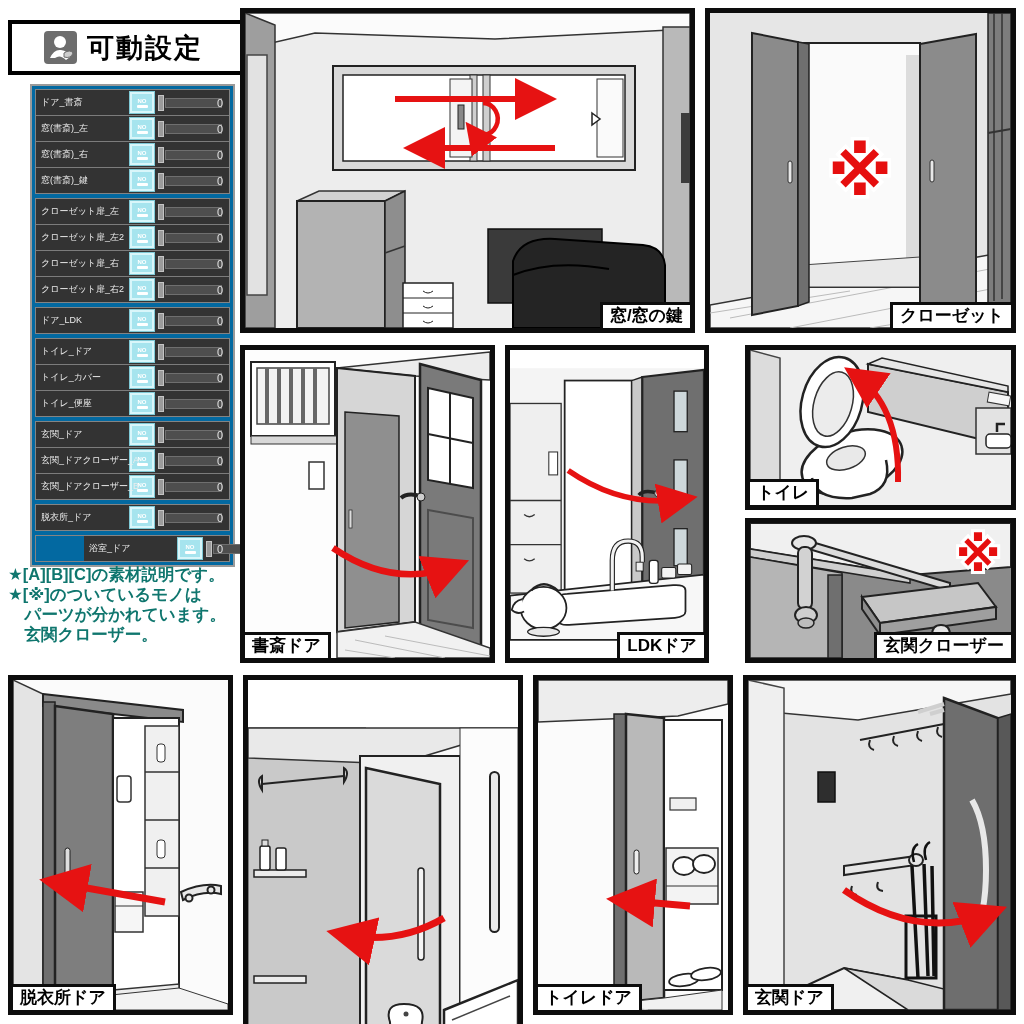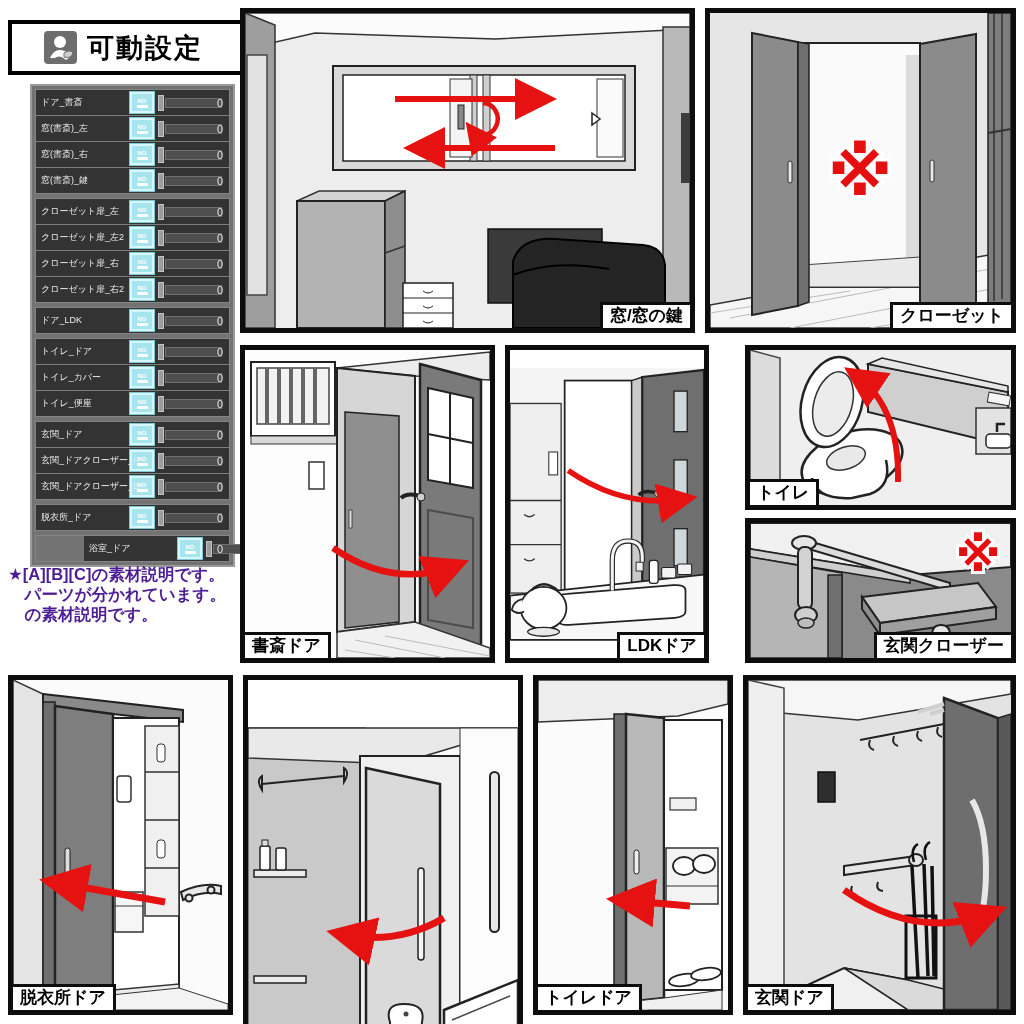--- a/index.html
+++ b/index.html
@@ -6,39 +6,39 @@
   #stage{position:relative;width:1024px;height:1024px;background:#fff;overflow:hidden;}
 
   
   .title-box{position:absolute;left:8px;top:20px;width:219px;height:47px;background:#fff;
     border:4px solid #000;display:flex;align-items:center;gap:10px;padding-left:32px;}
   .title-icon{width:33px;height:33px;background:#6d6d6d;border-radius:4px;flex:0 0 auto;
     display:flex;align-items:center;justify-content:center;}
   .title-text{font-size:27px;font-weight:bold;color:#000;letter-spacing:2px;}
 
   
-  .slider-panel{position:absolute;left:30px;top:84px;width:205px;background:#737373;
+  .slider-panel{position:absolute;left:30px;top:84px;width:205px;background:#0369a1;
     border:2px solid #9a9a9a;padding:3px;box-sizing:border-box;text-align:center;}
   .sgroup{border:1px solid #848484;margin-bottom:4px;}
   .sgroup:last-child{margin-bottom:0;padding-left:48px;}
   .srow{height:25px;background:#333;display:flex;align-items:center;position:relative;}
   .srow + .srow{border-top:1px solid #7c7c7c;}
   .srow .lbl{position:absolute;left:5px;font-size:9px;color:#ececec;white-space:nowrap;z-index:2;}
   .noimg{position:absolute;left:93px;width:24px;height:21px;background:#a6e4ee;
     border:1px solid #7fc9d6;box-shadow:inset 0 0 0 2px #d9f6fa;display:flex;flex-direction:column;
     align-items:center;justify-content:center;cursor:pointer;z-index:1;}
   .noimg .no{font-size:6px;font-weight:bold;color:#ffffff;line-height:6px;}
   .noimg .bar{width:11px;height:3px;background:#ffffff;border-radius:1px;margin-top:1px;}
   .slider{position:absolute;left:122px;width:64px;height:15px;display:flex;align-items:center;cursor:pointer;}
   .handle{width:4px;height:14px;background:#9b9b9b;border:1px solid #c4c4c4;flex:0 0 auto;}
   .track{width:56px;height:8px;background:#4e4e4e;border:1px solid #6f6f6f;margin-left:1px;}
   .sval{position:absolute;right:6px;font-size:11px;color:#e2e2e2;}
 
   
-  .notes{position:absolute;left:8px;top:564px;width:232px;color:#4c1d95;font-weight:bold;
+  .notes{position:absolute;left:8px;top:564px;width:232px;color:#0f766e;font-weight:bold;
     font-size:16.5px;line-height:20px;}
   .notes div{white-space:pre;}
 
   
   .panel{position:absolute;background:#fff;border:5px solid #0d0d0d;box-sizing:border-box;}
   .panel svg{position:absolute;left:0;top:0;width:100%;height:100%;display:block;}
   .cap{position:absolute;bottom:0;background:#fff;border:3px solid #0d0d0d;font-size:17px;
     font-weight:bold;color:#000;padding:1px 7px 2px 7px;white-space:nowrap;line-height:20px;z-index:3;}
   .cap.bl{left:0;border-left:none;border-bottom:none;}
   .cap.br{right:0;border-right:none;border-bottom:none;}
@@ -282,22 +282,23 @@
             <span class="handle"></span>
             <span class="track"></span>
           </span>
         <span class="sval">0</span>
       </div>
     </div>
   </div>
 
   <div class="notes">
     <div>★[A][B][C]の素材説明です。</div>
+    <div>★[※]のついているモノは</div>
     <div>　パーツが分かれています。</div>
-    <div>　の素材説明です。</div>
+    <div>　玄関クローザー。</div>
   </div>
 
   <div class="panel" style="left:240px;top:8px;width:455px;height:325px;padding-left:12px;">
     <svg viewBox="0 0 445 315">
       <defs>
           <marker id="aw" markerWidth="7" markerHeight="7" refX="5" refY="3.5" orient="auto">
             <path d="M0,0L7,3.5L0,7Z" fill="#e61212"></path>
           </marker>
         </defs>
       <rect x="0" y="0" width="445" height="315" fill="#ededed"></rect>

